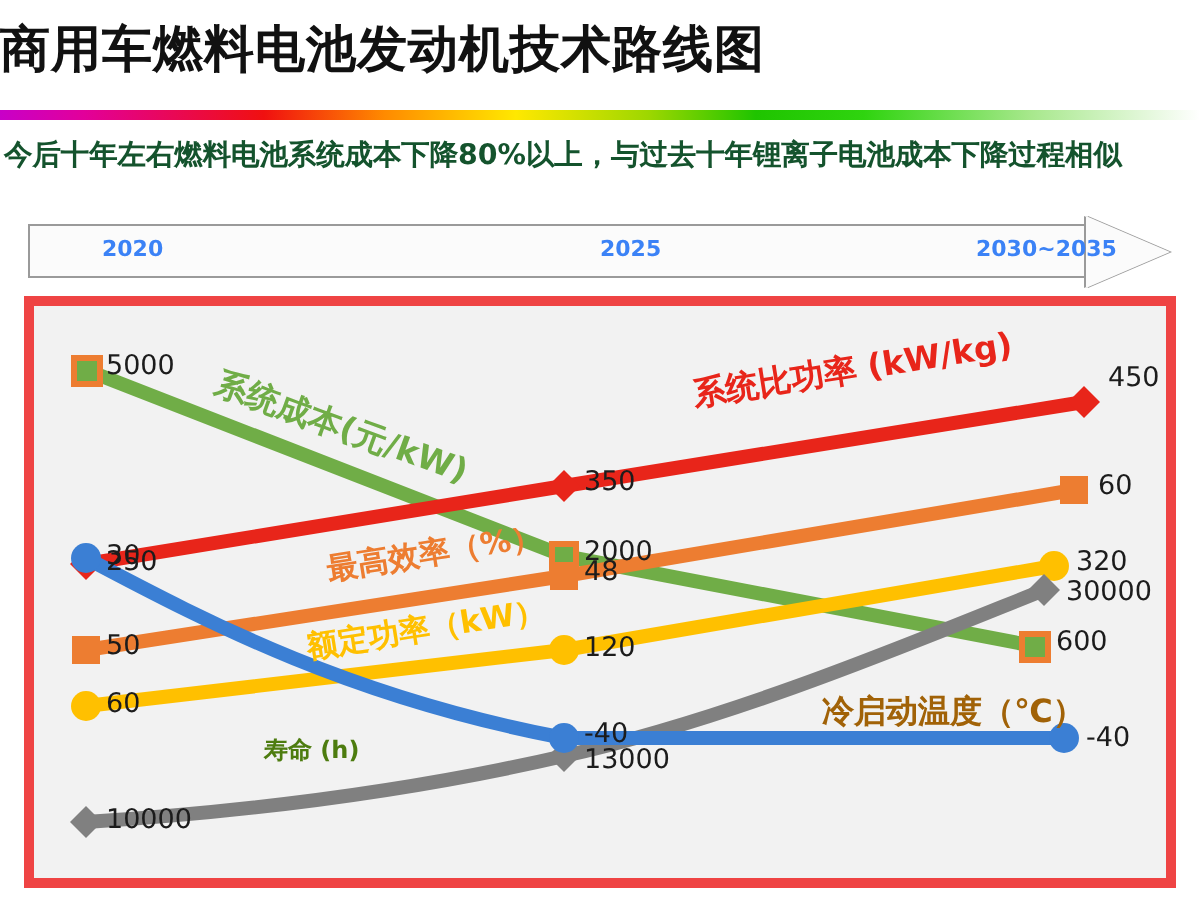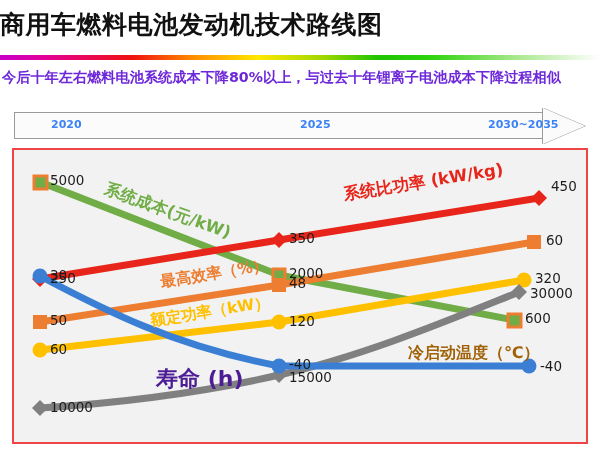--- a/index.html
+++ b/index.html
@@ -42,21 +42,21 @@
   }
 
   
   .subtitle {
     position: absolute;
     left: 2px; top: 68px;
     width: 596px;
     text-align: left;
     font-size: 14.2px;
     font-weight: bold;
-    color: #6d28d9;
+    color: #14532d;
     white-space: nowrap;
     font-family: "DejaVu Sans", "Liberation Sans", sans-serif;
   }
 
   
   .timeline {
     position: absolute;
     left: 14px; top: 108px;
     width: 572px; height: 36px;
   }
@@ -99,21 +99,21 @@
   .tl-year.y1 { left: 23px; }
   .tl-year.y2 { left: 272px; }
   .tl-year.y3 { left: 460px; }
 
   
   .chart-panel {
     position: absolute;
     left: 12px; top: 148px;
     width: 576px; height: 296px;
     background: #f2f2f2;
-    border: 2px solid #ef4444;
+    border: 5px solid #ef4444;
     box-sizing: border-box;
   }
   .chart-svg {
     position: absolute;
     left: 0; top: 0;
     width: 576px; height: 296px;
   }
 
   
   .val-label {
@@ -209,32 +209,32 @@
 
   <div class="val-label" style="left:36px;  top:162px;">50</div>
   <div class="val-label" style="left:275px; top:125px;">48</div>
   <div class="val-label" style="left:532px; top:82px;">60</div>
 
   <div class="val-label" style="left:36px;  top:191px;">60</div>
   <div class="val-label" style="left:275px; top:163px;">120</div>
   <div class="val-label" style="left:521px; top:120px;">320</div>
 
   <div class="val-label" style="left:36px;  top:249px;">10000</div>
-  <div class="val-label" style="left:275px; top:219px;">15000</div>
+  <div class="val-label" style="left:275px; top:219px;">13000</div>
   <div class="val-label" style="left:516px; top:135px;">30000</div>
 
   <div class="val-label" style="left:36px;  top:117px;">30</div>
   <div class="val-label" style="left:275px; top:206px;">-40</div>
   <div class="val-label" style="left:526px; top:208px;">-40</div>
 
   <div class="series-label" style="left:95px; top:28px; color:#70ad47; font-size:16.5px; transform:rotate(20deg); transform-origin:left top;">系统成本(元/kW)</div>
 
   <div class="series-label" style="left:328px; top:34px; color:#e8251a; font-size:16.5px; transform:rotate(-9deg); transform-origin:left top;">系统比功率 (kW/kg)</div>
 
   <div class="series-label" style="left:145px; top:122px; color:#ed7d31; font-size:15.5px; transform:rotate(-9deg); transform-origin:left top;">最高效率（%）</div>
 
   <div class="series-label" style="left:135px; top:161px; color:#ffc000; font-size:15.5px; transform:rotate(-9deg); transform-origin:left top;">额定功率（kW）</div>
 
-  <div class="series-label" style="left:142px; top:214px; color:#4c1d95; font-size:22px;">寿命 (h)</div>
+  <div class="series-label" style="left:115px; top:214px; color:#4d7c0f; font-size:12px;">寿命 (h)</div>
 
   <div class="series-label" style="left:394px; top:193px; color:#a16207; font-size:16px;">冷启动温度（℃）</div>
 
 </div>
 
 </body></html>

